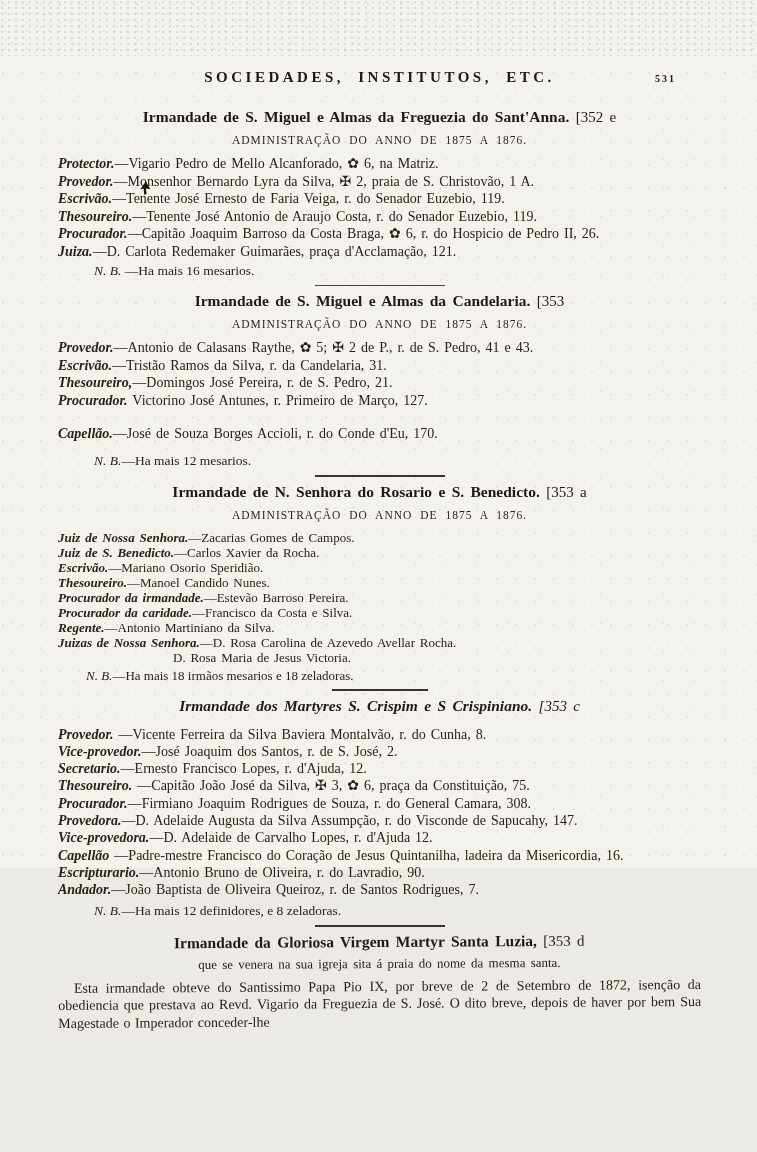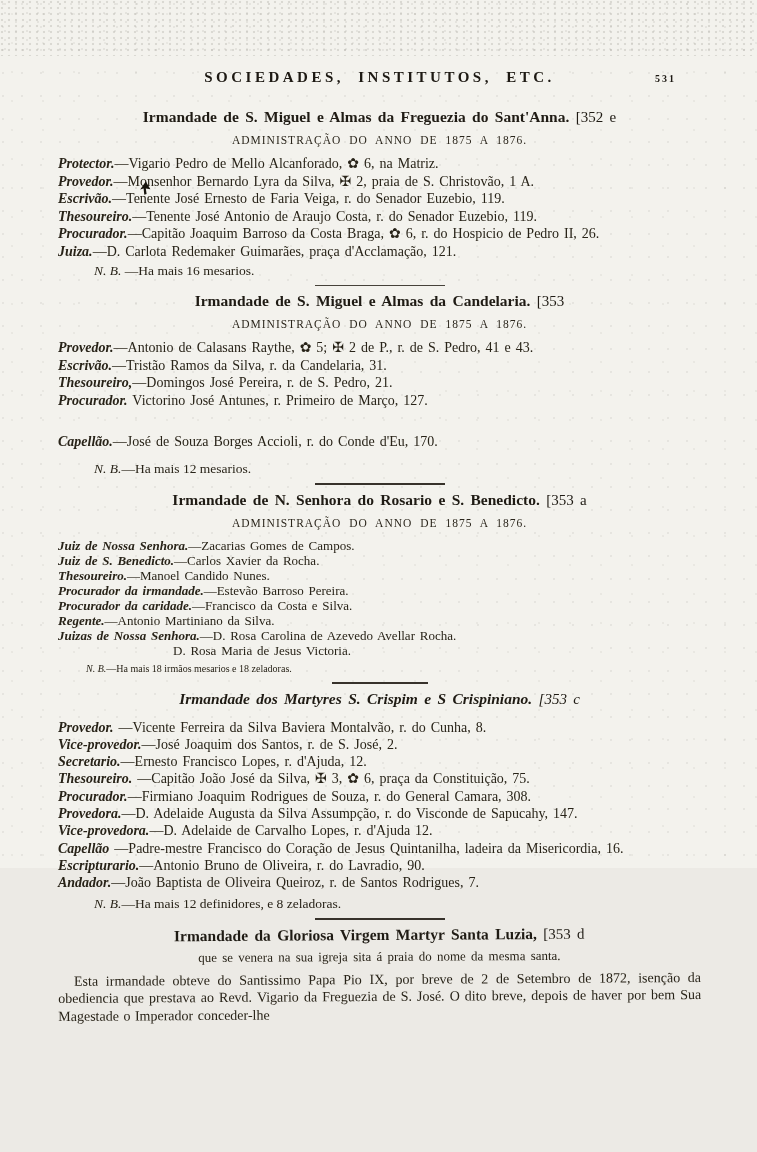--- a/index.html
+++ b/index.html
@@ -37,23 +37,23 @@
     letter-spacing:1px;word-spacing:4px;color:#2b261c;}
   .entry{margin:0;font-size:14px;line-height:17.5px;text-align:justify;
     padding-left:26px;text-indent:-26px;word-spacing:1.5px;}
   .role{font-style:italic;font-weight:bold;}
   .note{margin:2px 0 0;padding-left:36px;font-size:13.5px;line-height:17px;}
   .nb{font-style:italic;}
   .sep{border:0;border-top:1.6px solid #46423a;width:130px;margin:6px auto 5px;}
   .sep.heavy{border-top-width:2.3px;border-top-color:#37322b;}
   .s1{margin-top:20px;}
   .s2 .note{margin-top:9px;}
-  .gap-top{margin-top:24px;}
+  .gap-top{margin-top:16px;}
   .s3 .entry{font-size:13px;line-height:15px;}
-  .s3 .note{font-size:10px;line-height:15px;margin-top:3px;padding-left:28px;}
+  .s3 .note{font-size:13px;line-height:15px;margin-top:3px;padding-left:28px;}
   .indent-line{padding-left:115px;text-indent:0;}
   .s4 .sec-title{margin-bottom:10px;font-style:italic;}
   .s4 .entry{line-height:17.3px;}
   .s4 .note{margin-top:4px;}
   .s5{transform:rotate(-0.35deg);}
   .s5 .sec-title{margin-bottom:4px;}
   .sub2{text-align:center;font-size:13px;line-height:15px;margin:0 0 7px;word-spacing:2px;}
   .para{margin:0;font-size:14px;line-height:17.4px;text-align:justify;
     text-indent:16px;word-spacing:1px;}
   .cursor{position:absolute;left:139px;top:181px;width:13px;height:15px;}
@@ -96,20 +96,21 @@
       <p class="note"><span class="nb">N. B.</span><span>—Ha mais 12 mesarios.</span></p>
     </section>
 
     <div class="sep heavy"></div>
 
     <section class="s3">
       <h2 class="sec-title"><span>Irmandade de N. Senhora do Rosario e S. Benedicto.</span> <span class="ref">[353 a</span></h2>
       <div class="admin">ADMINISTRAÇÃO DO ANNO DE 1875 A 1876.</div>
       <p class="entry"><span class="role">Juiz de Nossa Senhora.</span><span>—Zacarias Gomes de Campos.</span></p>
       <p class="entry"><span class="role">Juiz de S. Benedicto.</span><span>—Carlos Xavier da Rocha.</span></p>
+      <p class="entry"><span class="role">Escrivão.</span><span>—Mariano Osorio Speridião.</span></p>
       <p class="entry"><span class="role">Thesoureiro.</span><span>—Manoel Candido Nunes.</span></p>
       <p class="entry"><span class="role">Procurador da irmandade.</span><span>—Estevão Barroso Pereira.</span></p>
       <p class="entry"><span class="role">Procurador da caridade.</span><span>—Francisco da Costa e Silva.</span></p>
       <p class="entry"><span class="role">Regente.</span><span>—Antonio Martiniano da Silva.</span></p>
       <p class="entry"><span class="role">Juizas de Nossa Senhora.</span><span>—D. Rosa Carolina de Azevedo Avellar Rocha.</span></p>
       <p class="entry indent-line">D. Rosa Maria de Jesus Victoria.</p>
       <p class="note"><span class="nb">N. B.</span><span>—Ha mais 18 irmãos mesarios e 18 zeladoras.</span></p>
     </section>
 
     <div class="sep heavy" style="width:96px;"></div>

